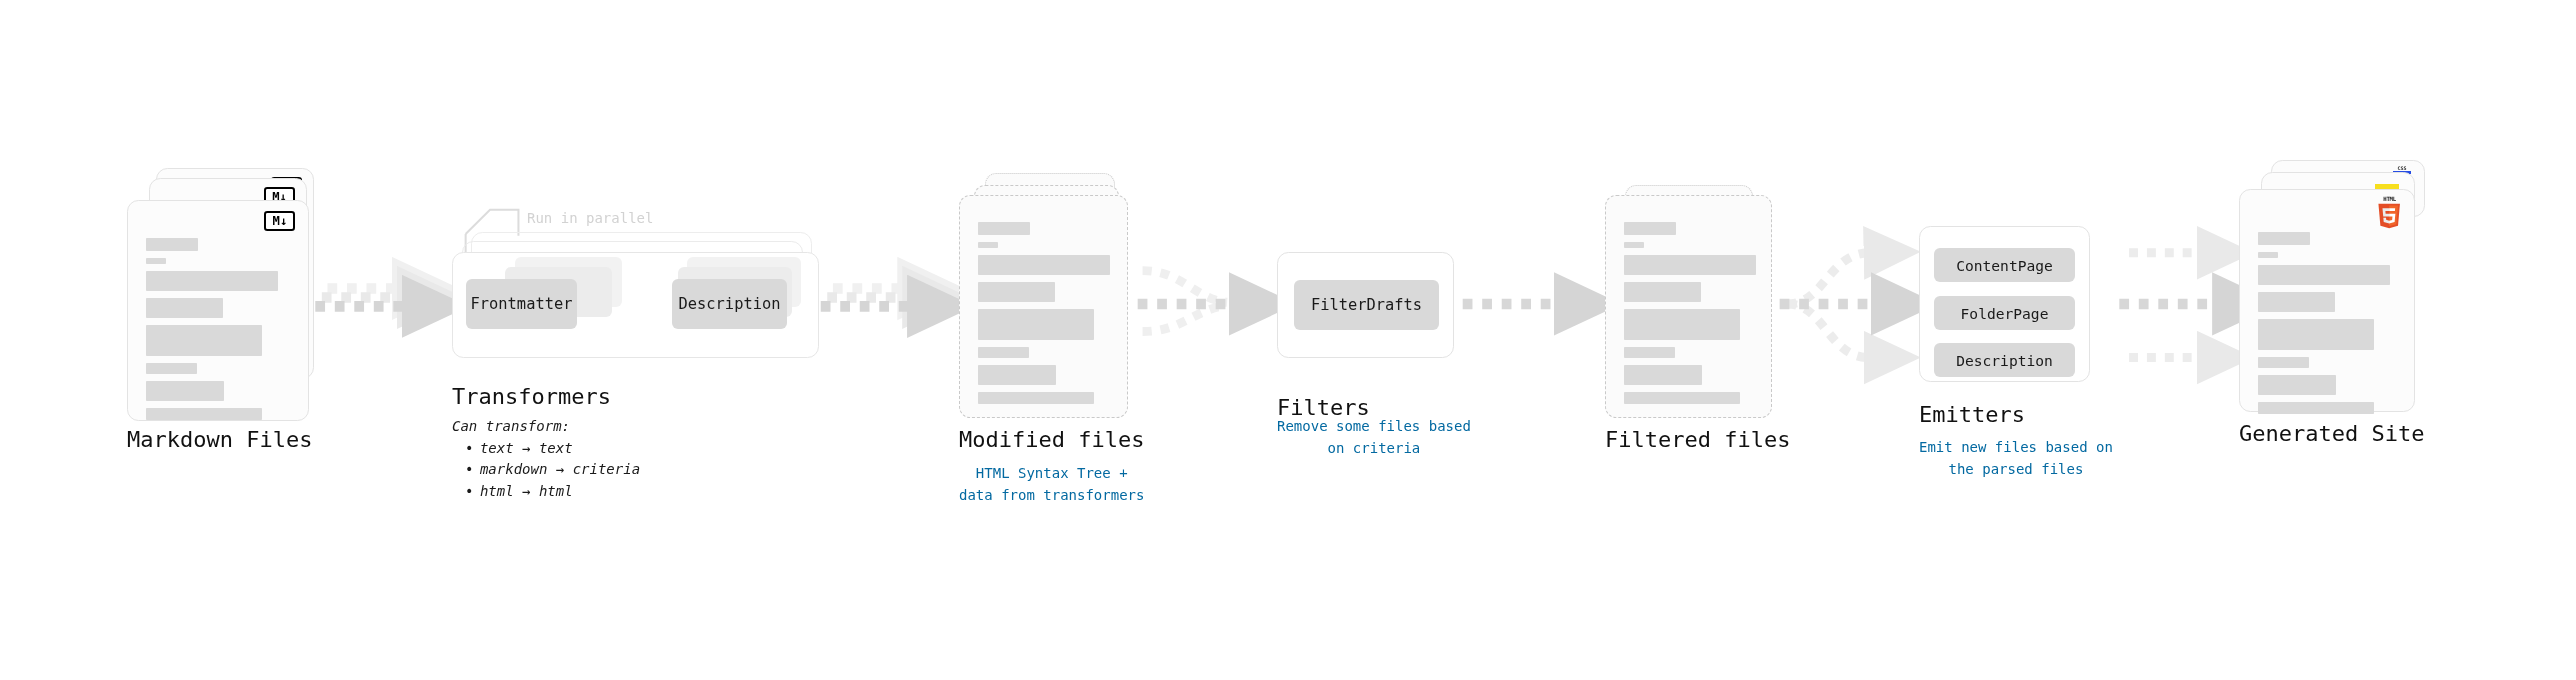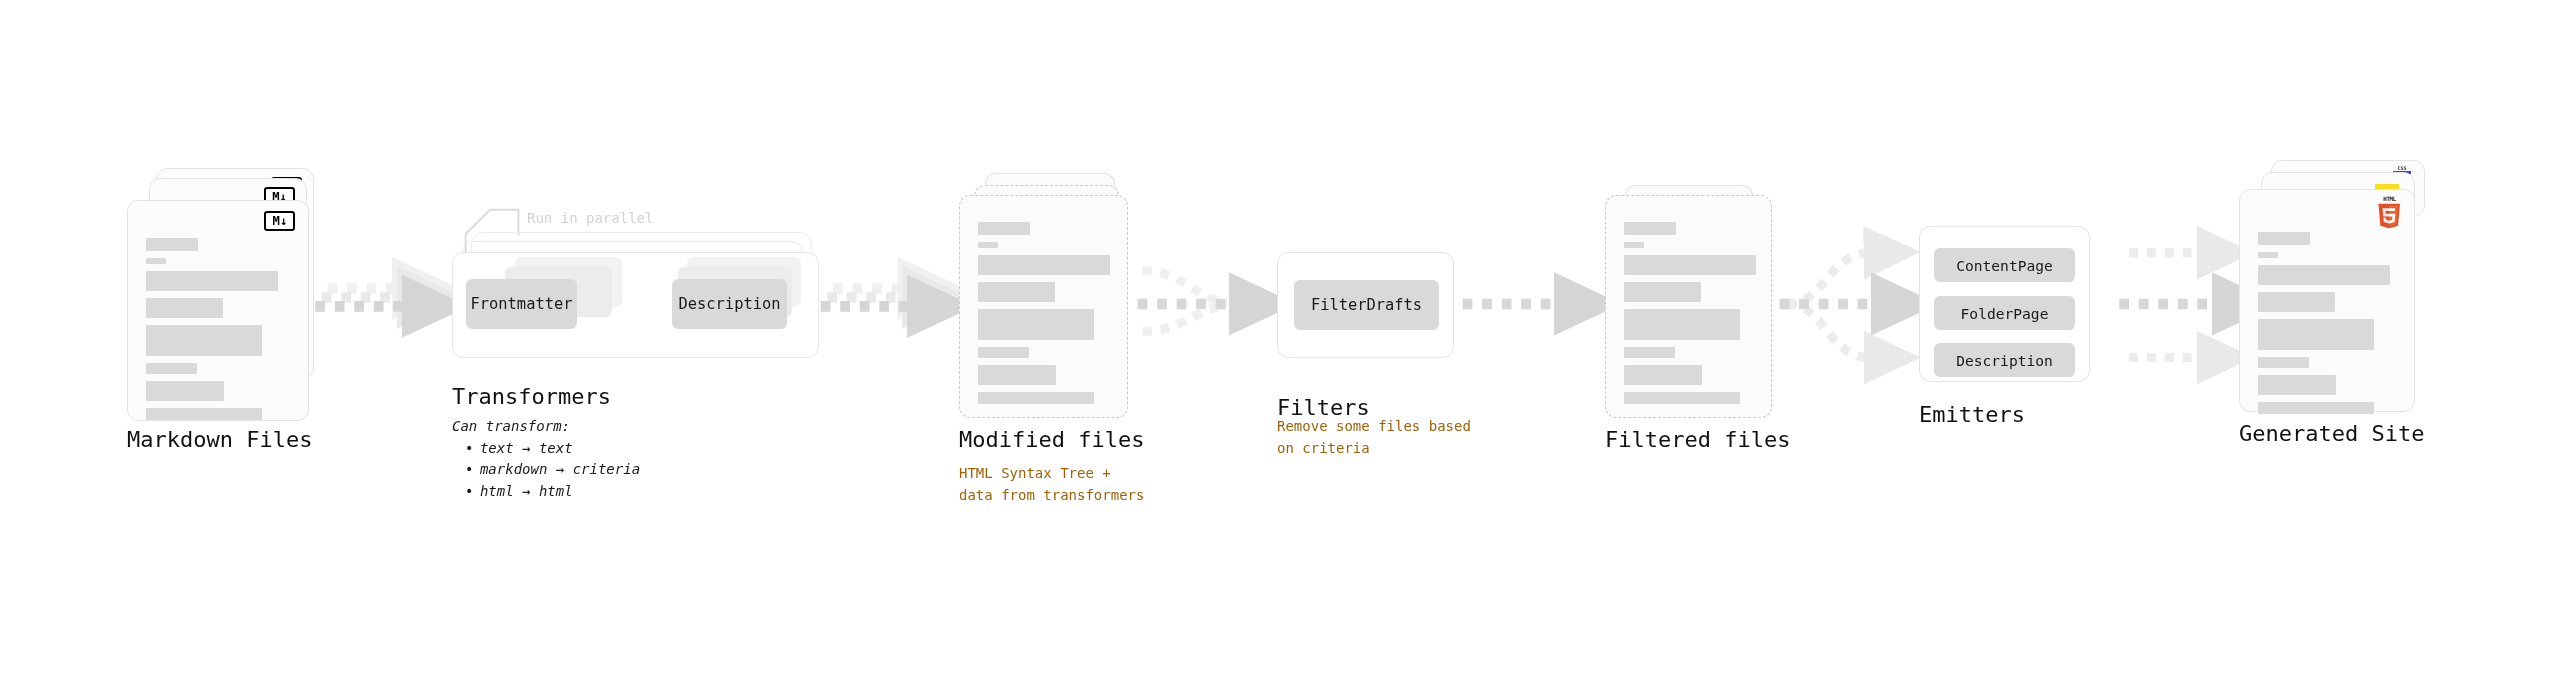--- a/index.html
+++ b/index.html
@@ -144,23 +144,24 @@
   .caption-title {
     position: absolute;
     font-size: 22px;
     color: #111111;
     white-space: nowrap;
     letter-spacing: 0px;
   }
   .caption-sub {
     position: absolute;
     font-size: 14px;
-    color: #a16207;
+    color: #0369a1;
     line-height: 1.55;
     white-space: pre-line;
+    text-align: center;
   }
   .caption-list {
     position: absolute;
     font-size: 14px;
     color: #1a1a1a;
     line-height: 1.55;
   }
   .caption-list .lead { display: block; }
   .caption-list ul {
     margin: 0;
@@ -359,20 +360,22 @@
   </div>
   <div class="caption-title" style="left:1605px; top:427px;">Filtered files</div>
 
   <div class="node">
     <div class="group-box" style="left:1919px; top:226px; width:171px; height:156px;"></div>
     <div class="pill" style="left:1934px; top:236px; width:141px; height:34px; font-size:14.6px;">ContentPage</div>
     <div class="pill" style="left:1934px; top:284px; width:141px; height:34px; font-size:14.6px;">FolderPage</div>
     <div class="pill" style="left:1934px; top:331px; width:141px; height:34px; font-size:14.6px;">Description</div>
   </div>
   <div class="caption-title" style="left:1919px; top:402px;">Emitters</div>
+  <div class="caption-sub" style="left:1919px; top:437px;">Emit new files based on
+the parsed files</div>
 
   <div class="doc-stack">
     <div class="doc-card" style="left:2271px; top:160px; width:154px; height:57px;">
       <div class="css3-badge" style="right:13px; top:4.9px;">
         <span class="css3-word">CSS</span>
         <span class="css3-bar"></span>
       </div>
     </div>
     <div class="doc-card" style="left:2261px; top:172px; width:154px; height:57px;">
       <div class="js-badge" style="right:14.6px; top:11.4px;"></div>

